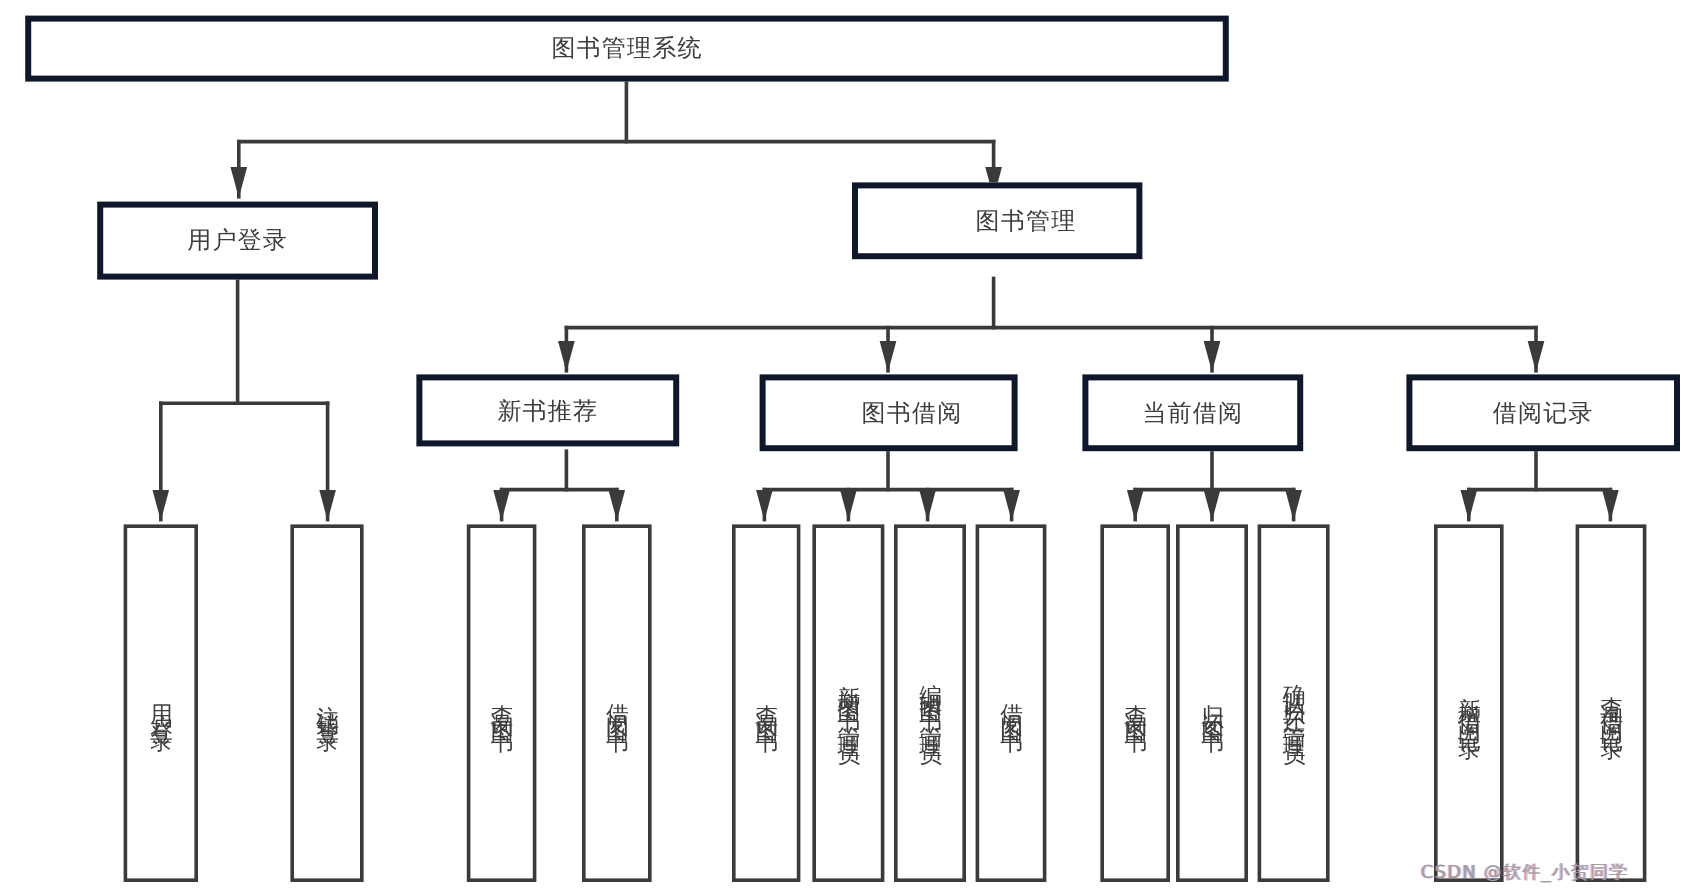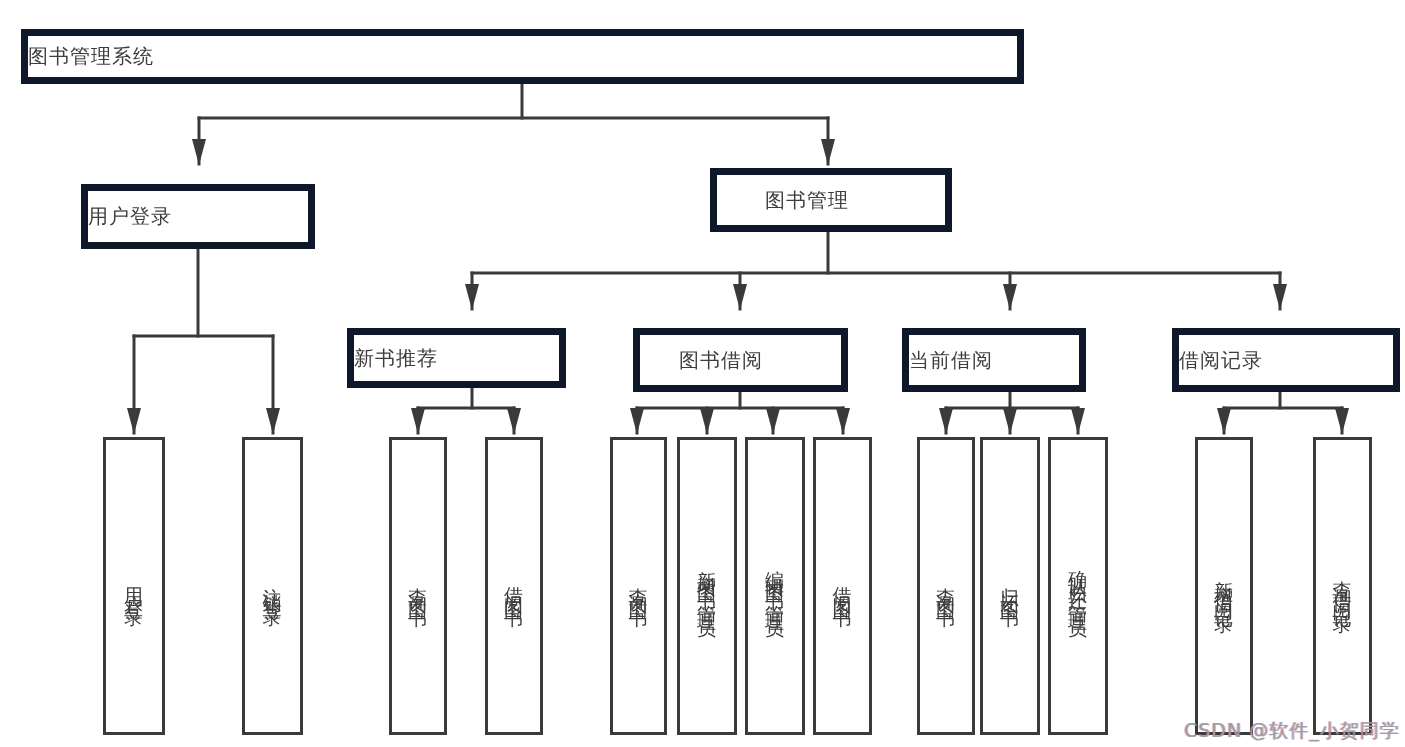--- a/index.html
+++ b/index.html
@@ -17,30 +17,29 @@
   }
   #edges {
     position: absolute;
     left: 0;
     top: 0;
     z-index: 1;
   }
   .box {
     position: absolute;
     box-sizing: border-box;
-    border: 7px solid #0f172a;
+    border: 5px solid #0f172a;
     background: #ffffff;
     display: flex;
     align-items: center;
-    justify-content: flex-start;
+    justify-content: center;
     color: #3d3d3d;
     font-size: 20px;
     letter-spacing: 1px;
     z-index: 2;
-    margin-top: 16px;
   }
   .leaf {
     position: absolute;
     box-sizing: border-box;
     border: 3px solid #3a3a3a;
     background: #ffffff;
     display: flex;
     align-items: center;
     justify-content: center;
     color: #3d3d3d;
@@ -54,21 +53,21 @@
     font-size: 19px;
     letter-spacing: 7px;
     line-height: 1;
     white-space: nowrap;
   }
   #watermark {
     position: absolute;
     left: 1184px;
     top: 718px;
     z-index: 3;
-    font-size: 19px;
+    font-size: 15px;
     color: #9e9e9e;
     letter-spacing: 1px;
     text-shadow: -1px 0 rgba(230, 90, 90, 0.45), 1px 0 rgba(90, 120, 230, 0.45);
     white-space: nowrap;
   }
 </style>
 </head>
 <body>
 
 <div id="canvas">

